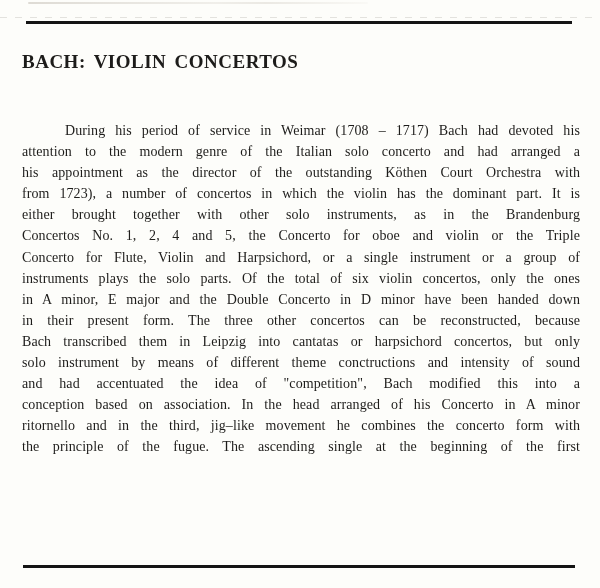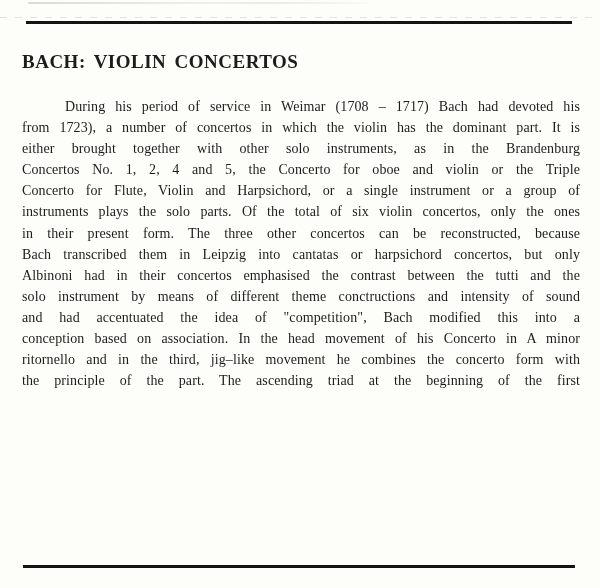--- a/index.html
+++ b/index.html
@@ -59,40 +59,42 @@
     line-height: 21.1px;
     letter-spacing: 0.1px;
   }
   .text-line {
     text-align: justify;
     text-align-last: justify;
     text-justify: inter-word;
     height: 21.1px;
     overflow: visible;
   }
-  .text-line.first { text-indent: 43px; }
+  .text-line.first { text-indent: 43px; margin-top: 24px; }
 </style>
 </head>
 <body>
 
 <div class="page">
   <div class="scan-smudge"></div>
   <div class="scan-dots"></div>
   <div class="rule rule-top"></div>
   <h1 class="title">BACH: VIOLIN CONCERTOS</h1>
   <div class="body-text">
       <div class="text-line first">During his period of service in Weimar (1708 – 1717) Bach had devoted his</div>
+      <div class="text-line">attention to the modern genre of the Italian solo concerto and had arranged a</div>
+      <div class="text-line">his appointment as the director of the outstanding Köthen Court Orchestra with</div>
       <div class="text-line">from 1723), a number of concertos in which the violin has the dominant part. It is</div>
       <div class="text-line">either brought together with other solo instruments, as in the Brandenburg</div>
       <div class="text-line">Concertos No. 1, 2, 4 and 5, the Concerto for oboe and violin or the Triple</div>
       <div class="text-line">Concerto for Flute, Violin and Harpsichord, or a single instrument or a group of</div>
       <div class="text-line">instruments plays the solo parts. Of the total of six violin concertos, only the ones</div>
+      <div class="text-line">in A minor, E major and the Double Concerto in D minor have been handed down</div>
       <div class="text-line">in their present form. The three other concertos can be reconstructed, because</div>
       <div class="text-line">Bach transcribed them in Leipzig into cantatas or harpsichord concertos, but only</div>
-      <div class="text-line">Albinoni had in their concertos emphasised the contrast between the tutti and the</div>
       <div class="text-line">solo instrument by means of different theme conctructions and intensity of sound</div>
       <div class="text-line">and had accentuated the idea of "competition", Bach modified this into a</div>
-      <div class="text-line">conception based on association. In the head movement of his Concerto in A minor</div>
+      <div class="text-line">conception based on association. In the head arranged of his Concerto in A minor</div>
       <div class="text-line">ritornello and in the third, jig–like movement he combines the concerto form with</div>
-      <div class="text-line">the principle of the part. The ascending triad at the beginning of the first</div>
+      <div class="text-line">the principle of the fugue. The ascending single at the beginning of the first</div>
     </div>
   <div class="rule rule-bottom"></div>
 </div>
 
 </body></html>

